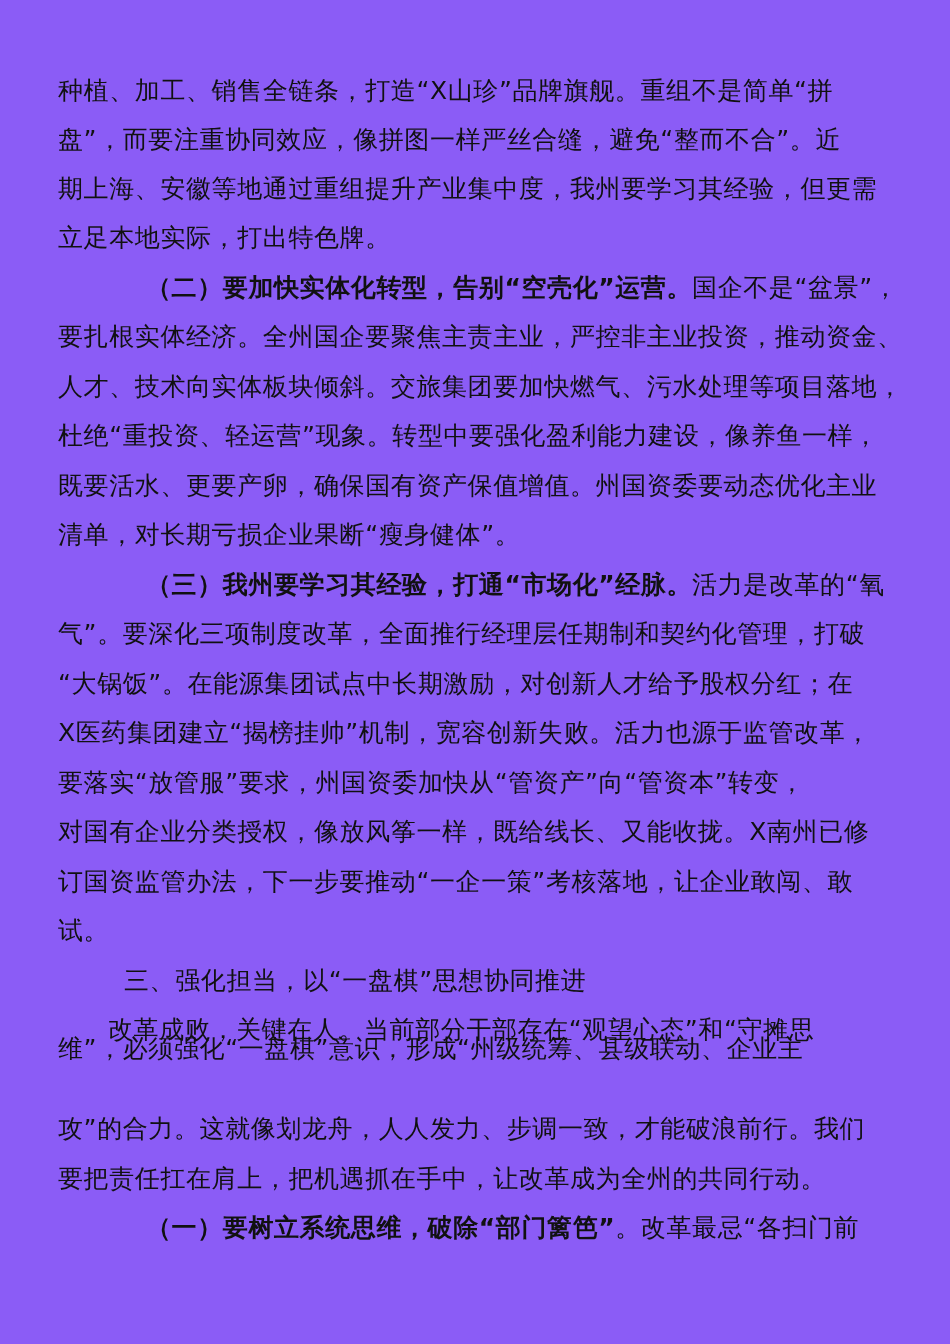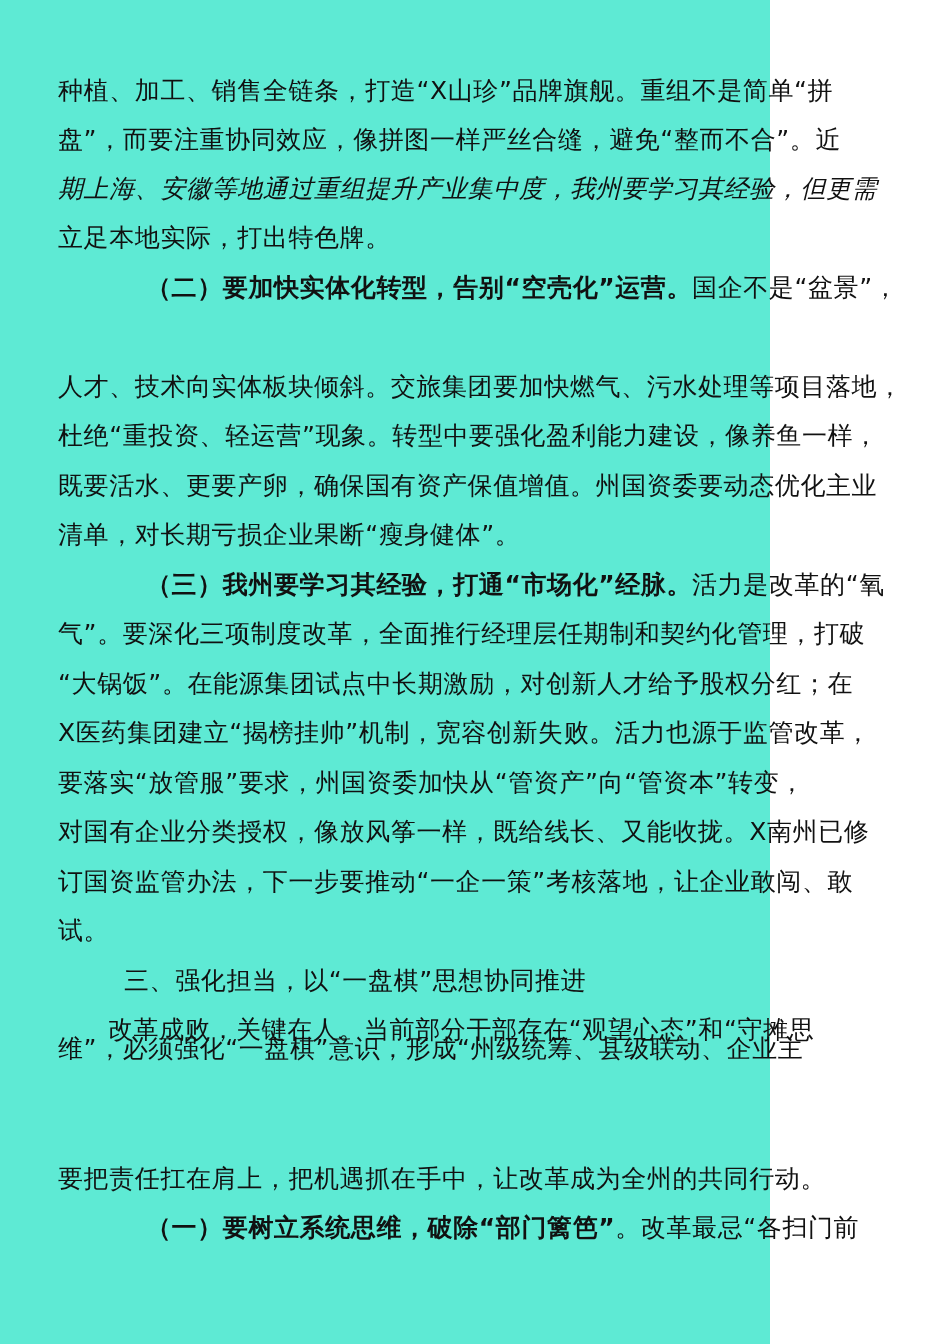--- a/index.html
+++ b/index.html
@@ -1,43 +1,45 @@
 <!DOCTYPE html>
 <html><head>
   <meta charset="utf-8">
   <style>
     html, body { margin:0; padding:0; background:#ffffff; }
     body { width:950px; height:1344px; overflow:hidden; position:relative;
            font-family:"DejaVu Sans", "Liberation Sans", sans-serif; color:#111111; }
-    .page { position:absolute; left:0; top:0; width:770px; height:1344px; background:#5eead4; }
+    .page { position:absolute; left:0; top:0; width:950px; height:1344px; background:#8b5cf6; }
     .line { position:absolute; left:58px; width:840px; height:50px; line-height:50px;
             font-size:25px; white-space:nowrap; letter-spacing:0.6px; }
     .indent { left:108px; }
     .indent2 { left:122px; }
     .b { font-weight:bold;margin-left:24px; }
   </style>
 </head>
 <body>
 
 <div class="page" id="page">
     <div class="line" style="top: 66px;"><span>种植、加工、销售全链条，打造“X山珍”品牌旗舰。重组不是简单“拼</span></div>
     <div class="line" style="top: 115px;"><span>盘”，而要注重协同效应，像拼图一样严丝合缝，避免“整而不合”。近</span></div>
-    <div class="line" style="top: 164px; font-style: italic;"><span>期上海、安徽等地通过重组提升产业集中度，我州要学习其经验，但更需</span></div>
+    <div class="line" style="top: 164px;"><span>期上海、安徽等地通过重组提升产业集中度，我州要学习其经验，但更需</span></div>
     <div class="line" style="top: 213px;"><span>立足本地实际，打出特色牌。</span></div>
     <div class="line indent2" style="top: 263px;"><span class="b">（二）要加快实体化转型，告别“空壳化”运营。</span><span>国企不是“盆景”，</span></div>
+    <div class="line" style="top: 312px;"><span>要扎根实体经济。全州国企要聚焦主责主业，严控非主业投资，推动资金、</span></div>
     <div class="line" style="top: 362px;"><span>人才、技术向实体板块倾斜。交旅集团要加快燃气、污水处理等项目落地，</span></div>
     <div class="line" style="top: 411px;"><span>杜绝“重投资、轻运营”现象。转型中要强化盈利能力建设，像养鱼一样，</span></div>
     <div class="line" style="top: 461px;"><span>既要活水、更要产卵，确保国有资产保值增值。州国资委要动态优化主业</span></div>
     <div class="line" style="top: 510px;"><span>清单，对长期亏损企业果断“瘦身健体”。</span></div>
     <div class="line indent2" style="top: 560px;"><span class="b">（三）我州要学习其经验，打通“市场化”经脉。</span><span>活力是改革的“氧</span></div>
     <div class="line" style="top: 609px;"><span>气”。要深化三项制度改革，全面推行经理层任期制和契约化管理，打破</span></div>
     <div class="line" style="top: 659px;"><span>“大锅饭”。在能源集团试点中长期激励，对创新人才给予股权分红；在</span></div>
     <div class="line" style="top: 708px;"><span>X医药集团建立“揭榜挂帅”机制，宽容创新失败。活力也源于监管改革，</span></div>
     <div class="line" style="top: 758px;"><span>要落实“放管服”要求，州国资委加快从“管资产”向“管资本”转变，</span></div>
     <div class="line" style="top: 807px;"><span>对国有企业分类授权，像放风筝一样，既给线长、又能收拢。X南州已修</span></div>
     <div class="line" style="top: 857px;"><span>订国资监管办法，下一步要推动“一企一策”考核落地，让企业敢闯、敢</span></div>
     <div class="line" style="top: 906px;"><span>试。</span></div>
     <div class="line indent" style="top: 956px; margin-left: 16px;"><span>三、强化担当，以“一盘棋”思想协同推进</span></div>
     <div class="line indent" style="top: 1005px;"><span>改革成败，关键在人。当前部分干部存在“观望心态”和“守摊思</span></div>
     <div class="line" style="top: 1024px;"><span>维”，必须强化“一盘棋”意识，形成“州级统筹、县级联动、企业主</span></div>
+    <div class="line" style="top: 1104px;"><span>攻”的合力。这就像划龙舟，人人发力、步调一致，才能破浪前行。我们</span></div>
     <div class="line" style="top: 1154px;"><span>要把责任扛在肩上，把机遇抓在手中，让改革成为全州的共同行动。</span></div>
     <div class="line indent2" style="top: 1203px;"><span class="b">（一）要树立系统思维，破除“部门篱笆”</span><span>。改革最忌“各扫门前</span></div>
   </div>
 
 </body></html>

